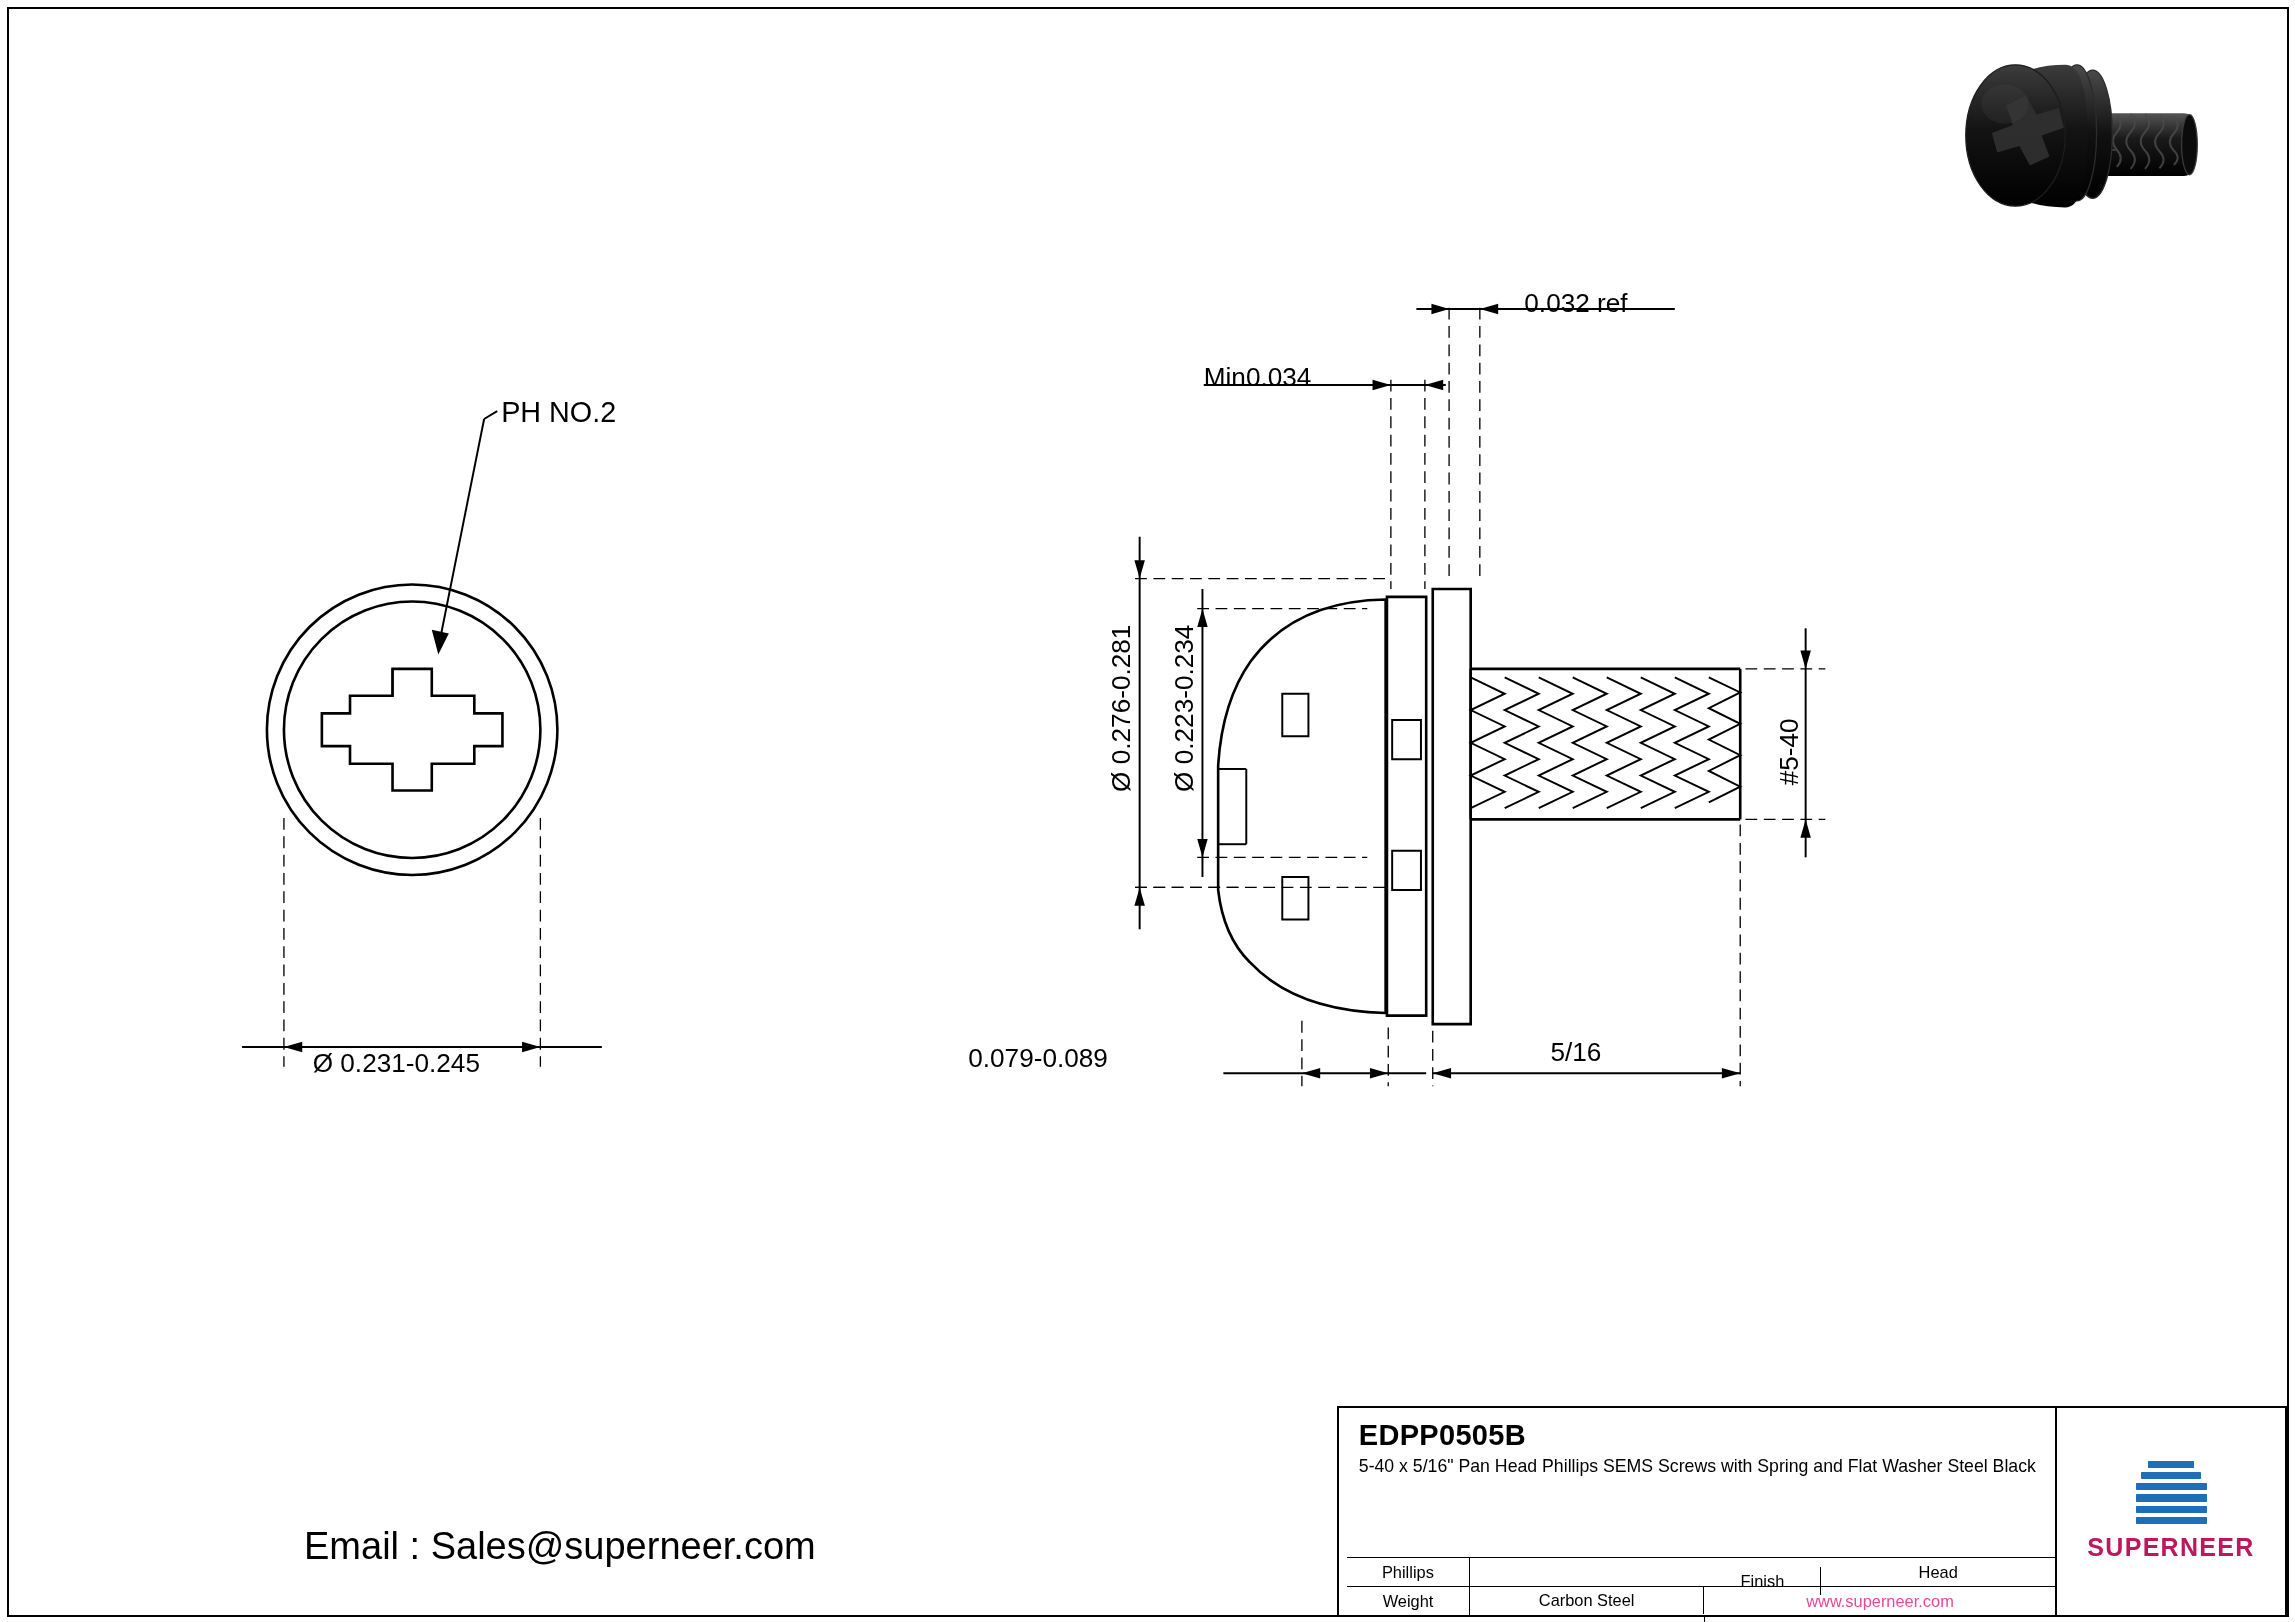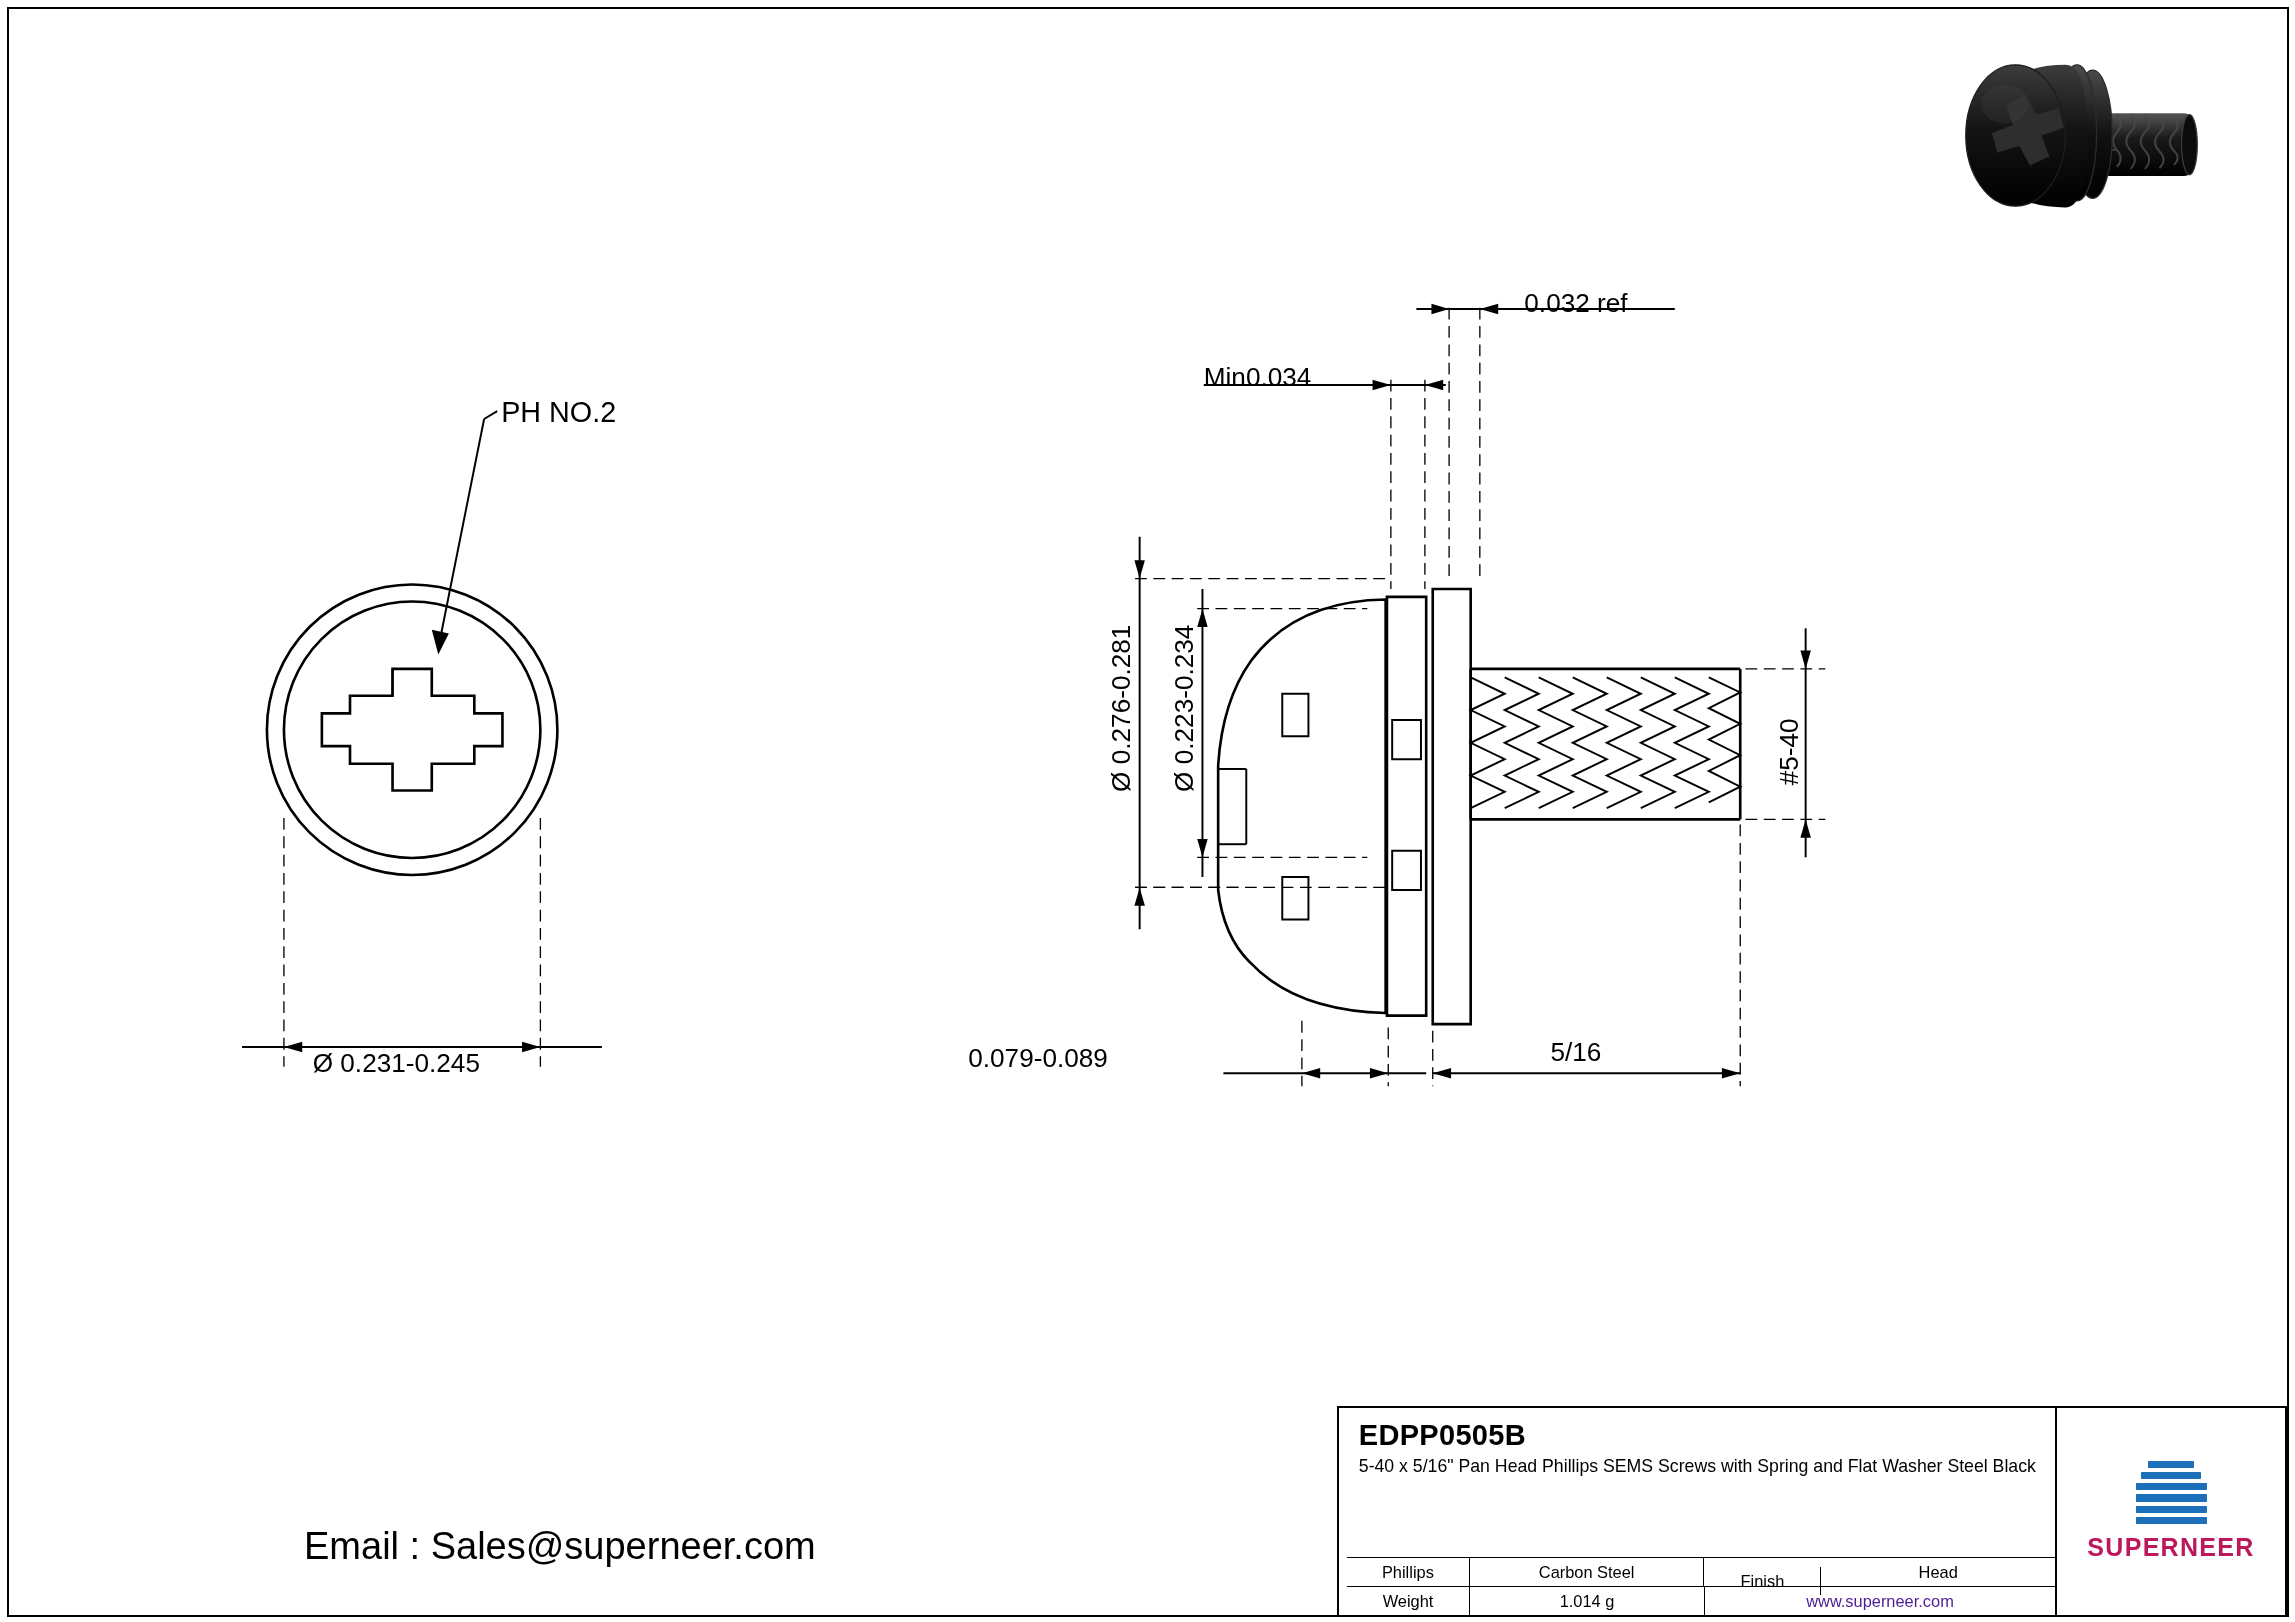--- a/index.html
+++ b/index.html
@@ -94,32 +94,33 @@
     box-sizing: border-box;
     height: 100%;
   }
   .tb-label {
     width: 124px;
     border-right: 1.3px solid #000000;
   }
   .tb-value {
     width: 237px;
     border-right: 1.3px solid #000000;
+    margin-top: 28px;
   }
   .tb-label2 {
     width: 118px;
     border-right: 1.3px solid #000000;
     margin-top: 9px;
   }
   .tb-value2 {
     width: 236px;
   }
   .tb-url {
     width: 353px;
-    color: #4c1d95;
+    color: #ec4899;
     font-size: 16.4px;
     display: flex;
     align-items: center;
     justify-content: center;
   }
   #tb-right {
     width: 228px;
     display: flex;
     flex-direction: column;
     align-items: center;

